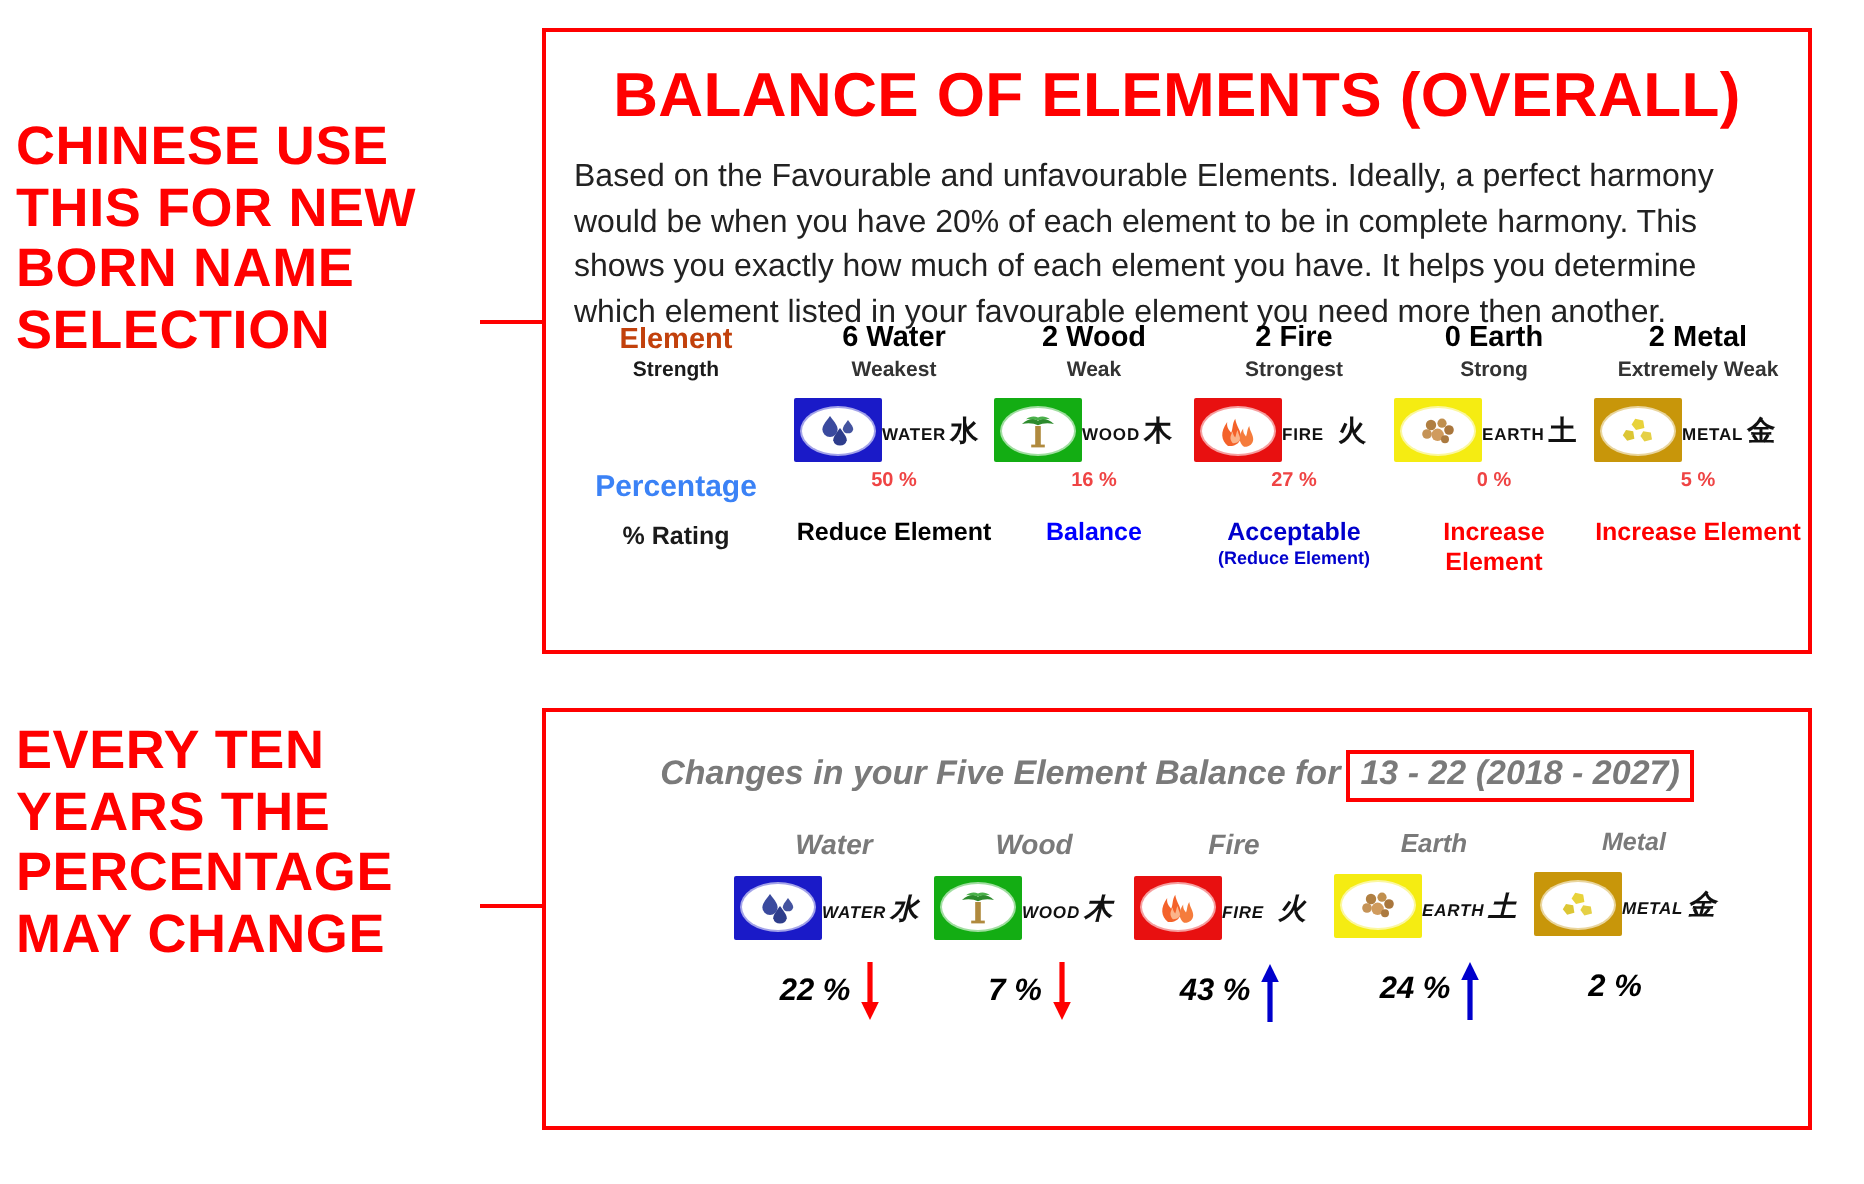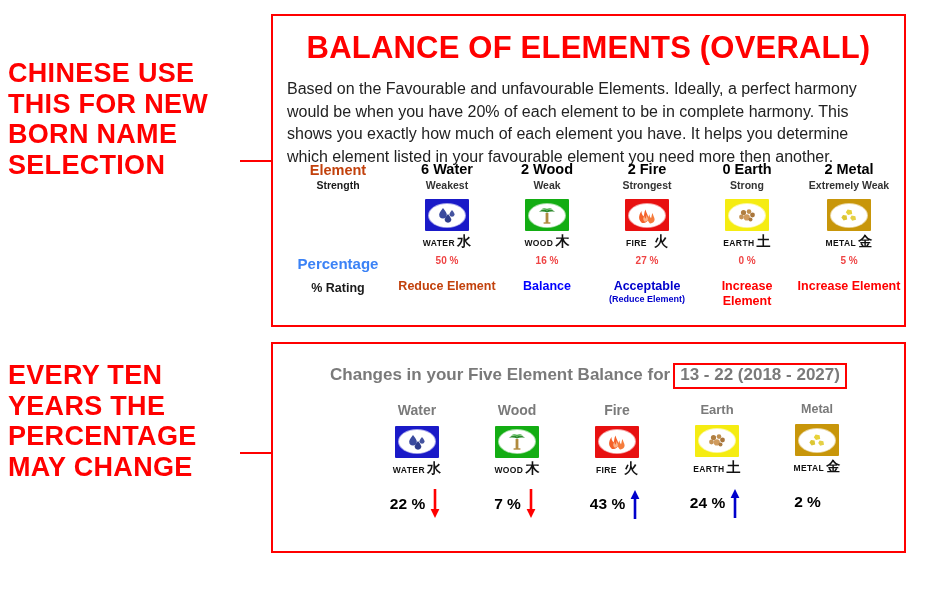--- a/index.html
+++ b/index.html
@@ -32,21 +32,21 @@
   #connector-bottom{ left:240px; top:452px; width:32px; }
 
   
   .panel{
     position:absolute;
     border:2px solid #ff0000;
     background:#ffffff;
     box-sizing:border-box;
   }
   #panel-overall{ left:271px; top:14px; width:635px; height:313px; }
-  #panel-changes{ left:271px; top:342px; width:635px; height:211px; }
+  #panel-changes{ left:271px; top:354px; width:635px; height:211px;font-style:italic; }
 
   
   #overall-title{
     position:absolute; left:0; top:14px; width:100%;
     text-align:center;
     color:#ff0000;
     font-size:31px;
     font-weight:bold;
     letter-spacing:.2px;
   }
@@ -77,21 +77,21 @@
     color:#1a1a1a; font-size:10.5px; font-weight:bold; line-height:1.3;
   }
   .head-count{
     color:#000000; font-size:14.5px; font-weight:bold; line-height:1.25;
   }
   .head-strength{
     color:#333333; font-size:10.5px; font-weight:bold; line-height:1.35;
   }
 
   
-  .iconwrap{ margin-top:7px; display:flex; flex-direction:column; align-items:center; }
+  .iconwrap{ margin-top:7px; display:flex; align-items:center; }
   .icon-sq{
     width:44px;height:32px;
     border-radius:1px;
     position:relative;
     display:flex;align-items:center;justify-content:center;
   }
   .icon-oval{
     width:36px;height:23px;border-radius:50%;
     background:#ffffff;
     position:relative;
@@ -283,21 +283,21 @@
 
     <div class="cell pct-rowlabel">Percentage</div>
     <div class="cell pct-val">50 %</div>
     <div class="cell pct-val">16 %</div>
     <div class="cell pct-val">27 %</div>
     <div class="cell pct-val">0 %</div>
     <div class="cell pct-val">5 %</div>
 
     <div class="cell rate-rowlabel">% Rating</div>
 
-    <div class="cell rate-val" style="color:#c2410c;">
+    <div class="cell rate-val" style="color:#000000;">
       <span>Reduce Element</span>
     </div>
     <div class="cell rate-val" style="color:#0000ff;">
       <span>Balance</span>
     </div>
     <div class="cell rate-val" style="color:#0000cc;">
       <span>Acceptable</span>
       <span class="note">(Reduce Element)</span>
     </div>
     <div class="cell rate-val" style="color:#ff0000;">

